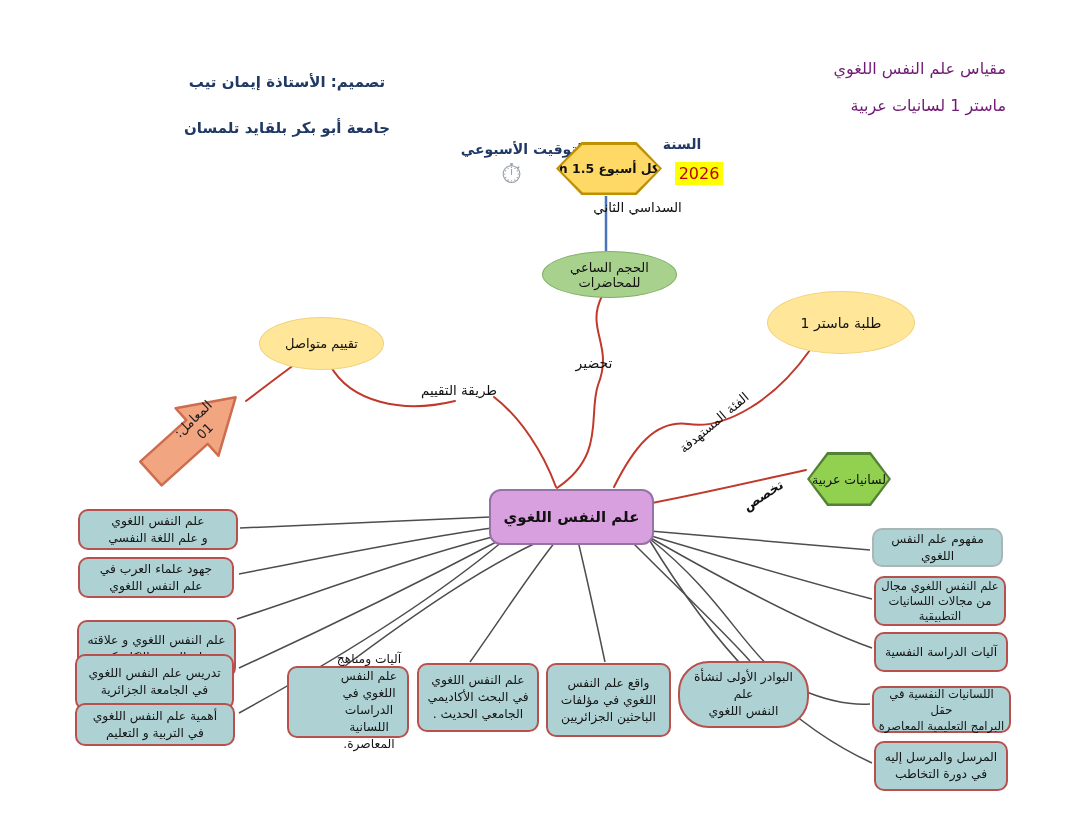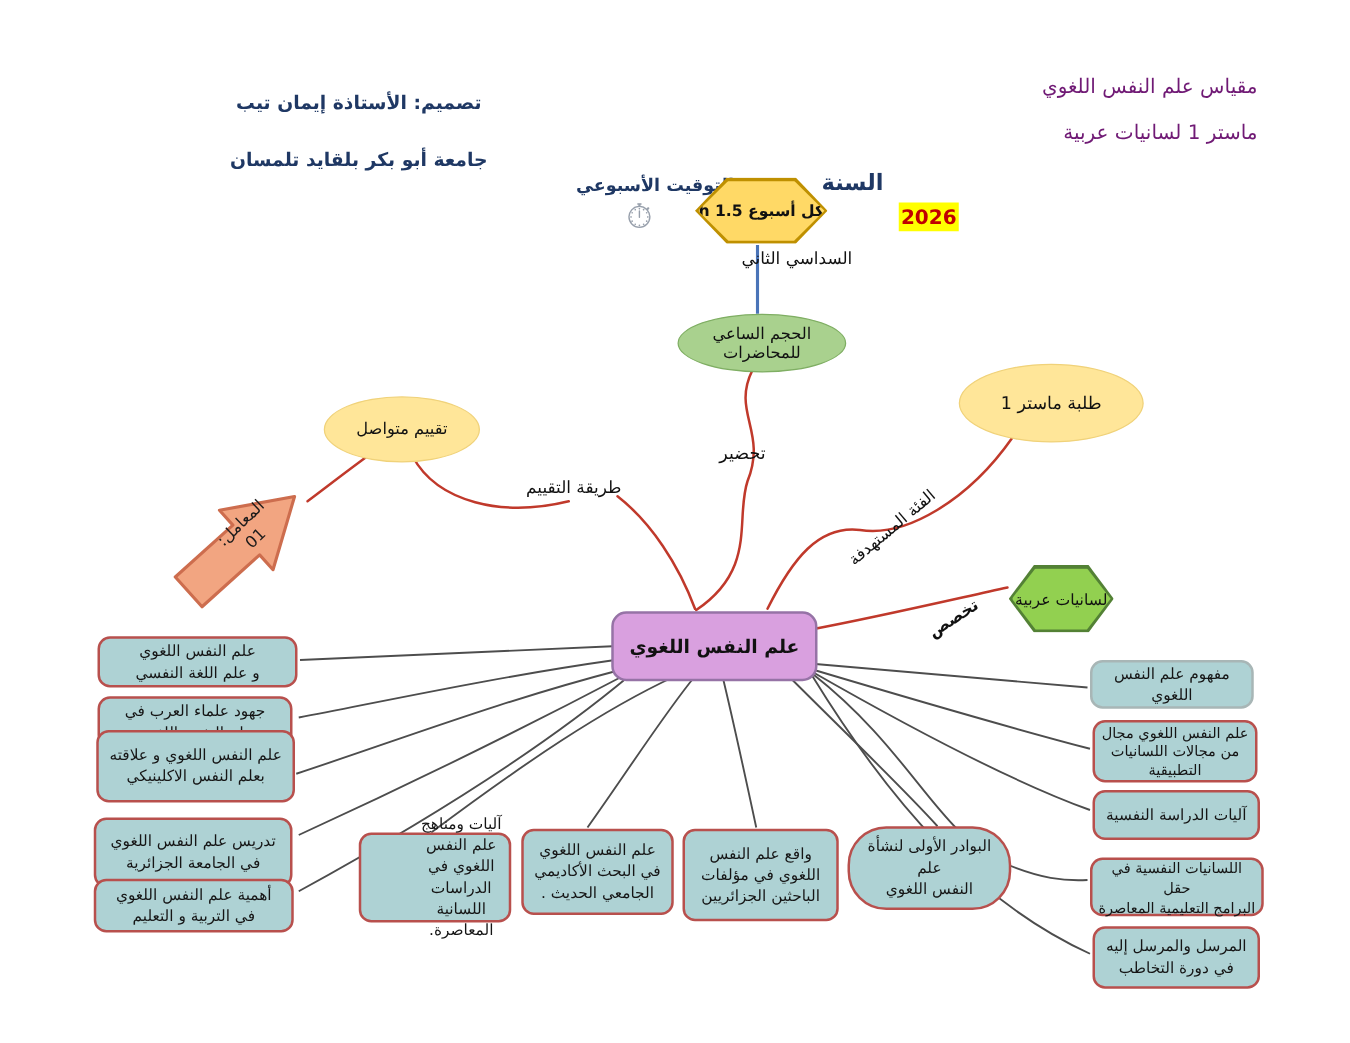--- a/index.html
+++ b/index.html
@@ -28,22 +28,22 @@
   
   .topic{background:#aed2d4;border:2px solid #b8504d;border-radius:10px;
          display:flex;flex-direction:column;align-items:center;justify-content:center;
          text-align:center;font-size:12.3px;line-height:17px;color:#151515;padding:2px 4px;box-sizing:border-box;}
   .topic.grayborder{border-color:#a8b6b6;}
   
   .center-node{background:#d9a0df;border:2px solid #9673a6;border-radius:12px;
                display:flex;align-items:center;justify-content:center;
                font-size:15px;font-weight:bold;color:#111;}
   .lbl{font-size:13.5px;color:#111;white-space:nowrap;}
-  .year-badge{background:#ffff00;color:#c00000;font-weight:bold;font-size:16px;
-              text-align:center;line-height:23px;margin-left:44px;}
+  .year-badge{background:#ffff00;color:#c00000;font-weight:normal;font-size:16px;
+              text-align:center;line-height:23px;}
   .stopwatch{font-size:27px;color:#98a0ac;line-height:1;}
   .rot{transform-origin:center center;}
 </style>
 </head>
 <body>
 
 <div id="canvas">
 
   <svg id="wires" width="1080" height="834" viewBox="0 0 1080 834">
 
@@ -97,21 +97,21 @@
 
   <div class="abs navy" style="left:460px;top:141px;width:128px;font-size:14px;text-align:center;">التوقيت الأسبوعي</div>
   <div class="abs stopwatch" style="left:501px;top:160px;">⏱</div>
 
   <div class="abs hexwrap" style="left:556px;top:142px;width:106px;height:53px;">
     <div class="hex-outer yellow">
         <div class="hex-inner yellow">كل أسبوع h 1.5</div>
       </div>
   </div>
 
-  <div class="abs navy" style="left:656px;top:136px;width:52px;font-size:18px;text-align:center;">السنة</div>
+  <div class="abs navy" style="left:656px;top:136px;width:52px;font-size:14px;text-align:center;">السنة</div>
   <div class="abs year-badge" style="left:675px;top:162px;width:48px;height:23px;">2026</div>
 
   <div class="abs lbl" style="left:590px;top:199px;width:95px;text-align:center;">السداسي الثاني</div>
 
   <div class="abs ellipse green" style="left:542px;top:251px;width:133px;height:45px;">
     <span>الحجم الساعي للمحاضرات</span>
   </div>
 
   <div class="abs lbl" style="left:562px;top:355px;width:64px;text-align:center;font-size:14px;">تحضير</div>
 
@@ -145,21 +145,21 @@
   </div>
 
   <div class="abs topic" style="left:78px;top:509px;width:160px;height:41px;">
     <div>علم النفس اللغوي</div>
     <div>و علم اللغة النفسي</div>
   </div>
   <div class="abs topic" style="left:78px;top:557px;width:156px;height:41px;">
     <div>جهود علماء العرب في</div>
     <div>علم النفس اللغوي</div>
   </div>
-  <div class="abs topic" style="left:77px;top:584px;width:159px;height:58px;">
+  <div class="abs topic" style="left:77px;top:620px;width:159px;height:58px;">
     <div>علم النفس اللغوي و علاقته</div>
     <div>بعلم النفس الاكلينيكي</div>
   </div>
   <div class="abs topic" style="left:75px;top:654px;width:159px;height:56px;">
     <div>تدريس علم النفس اللغوي</div>
     <div>في الجامعة الجزائرية</div>
   </div>
   <div class="abs topic" style="left:75px;top:703px;width:160px;height:43px;">
     <div>أهمية علم النفس اللغوي</div>
     <div>في التربية و التعليم</div>

